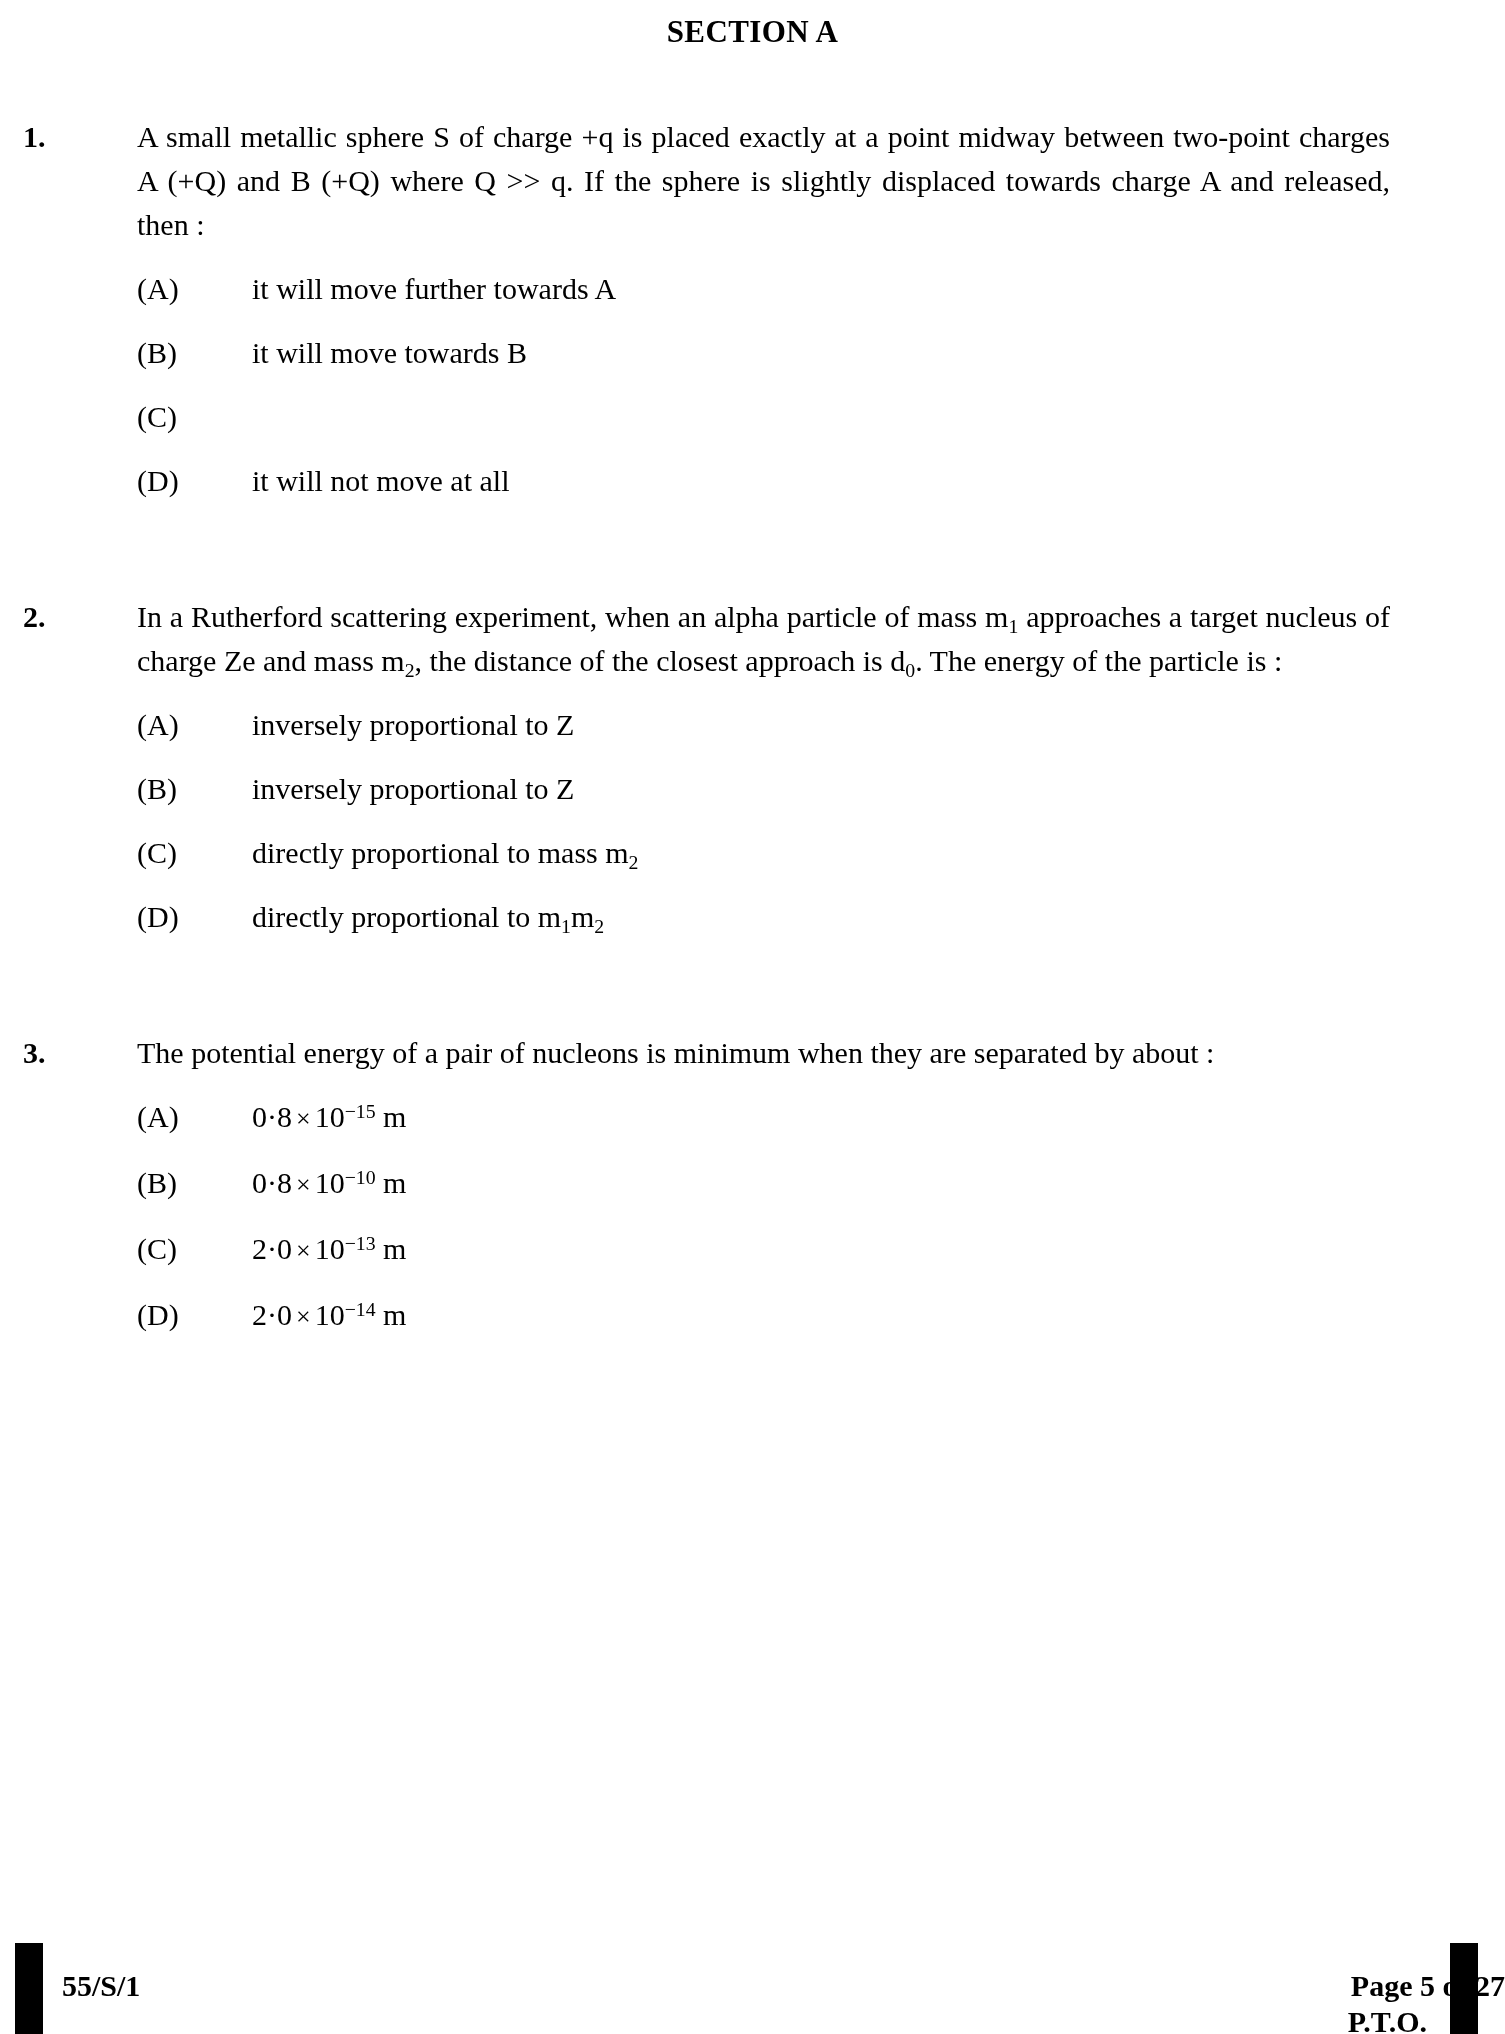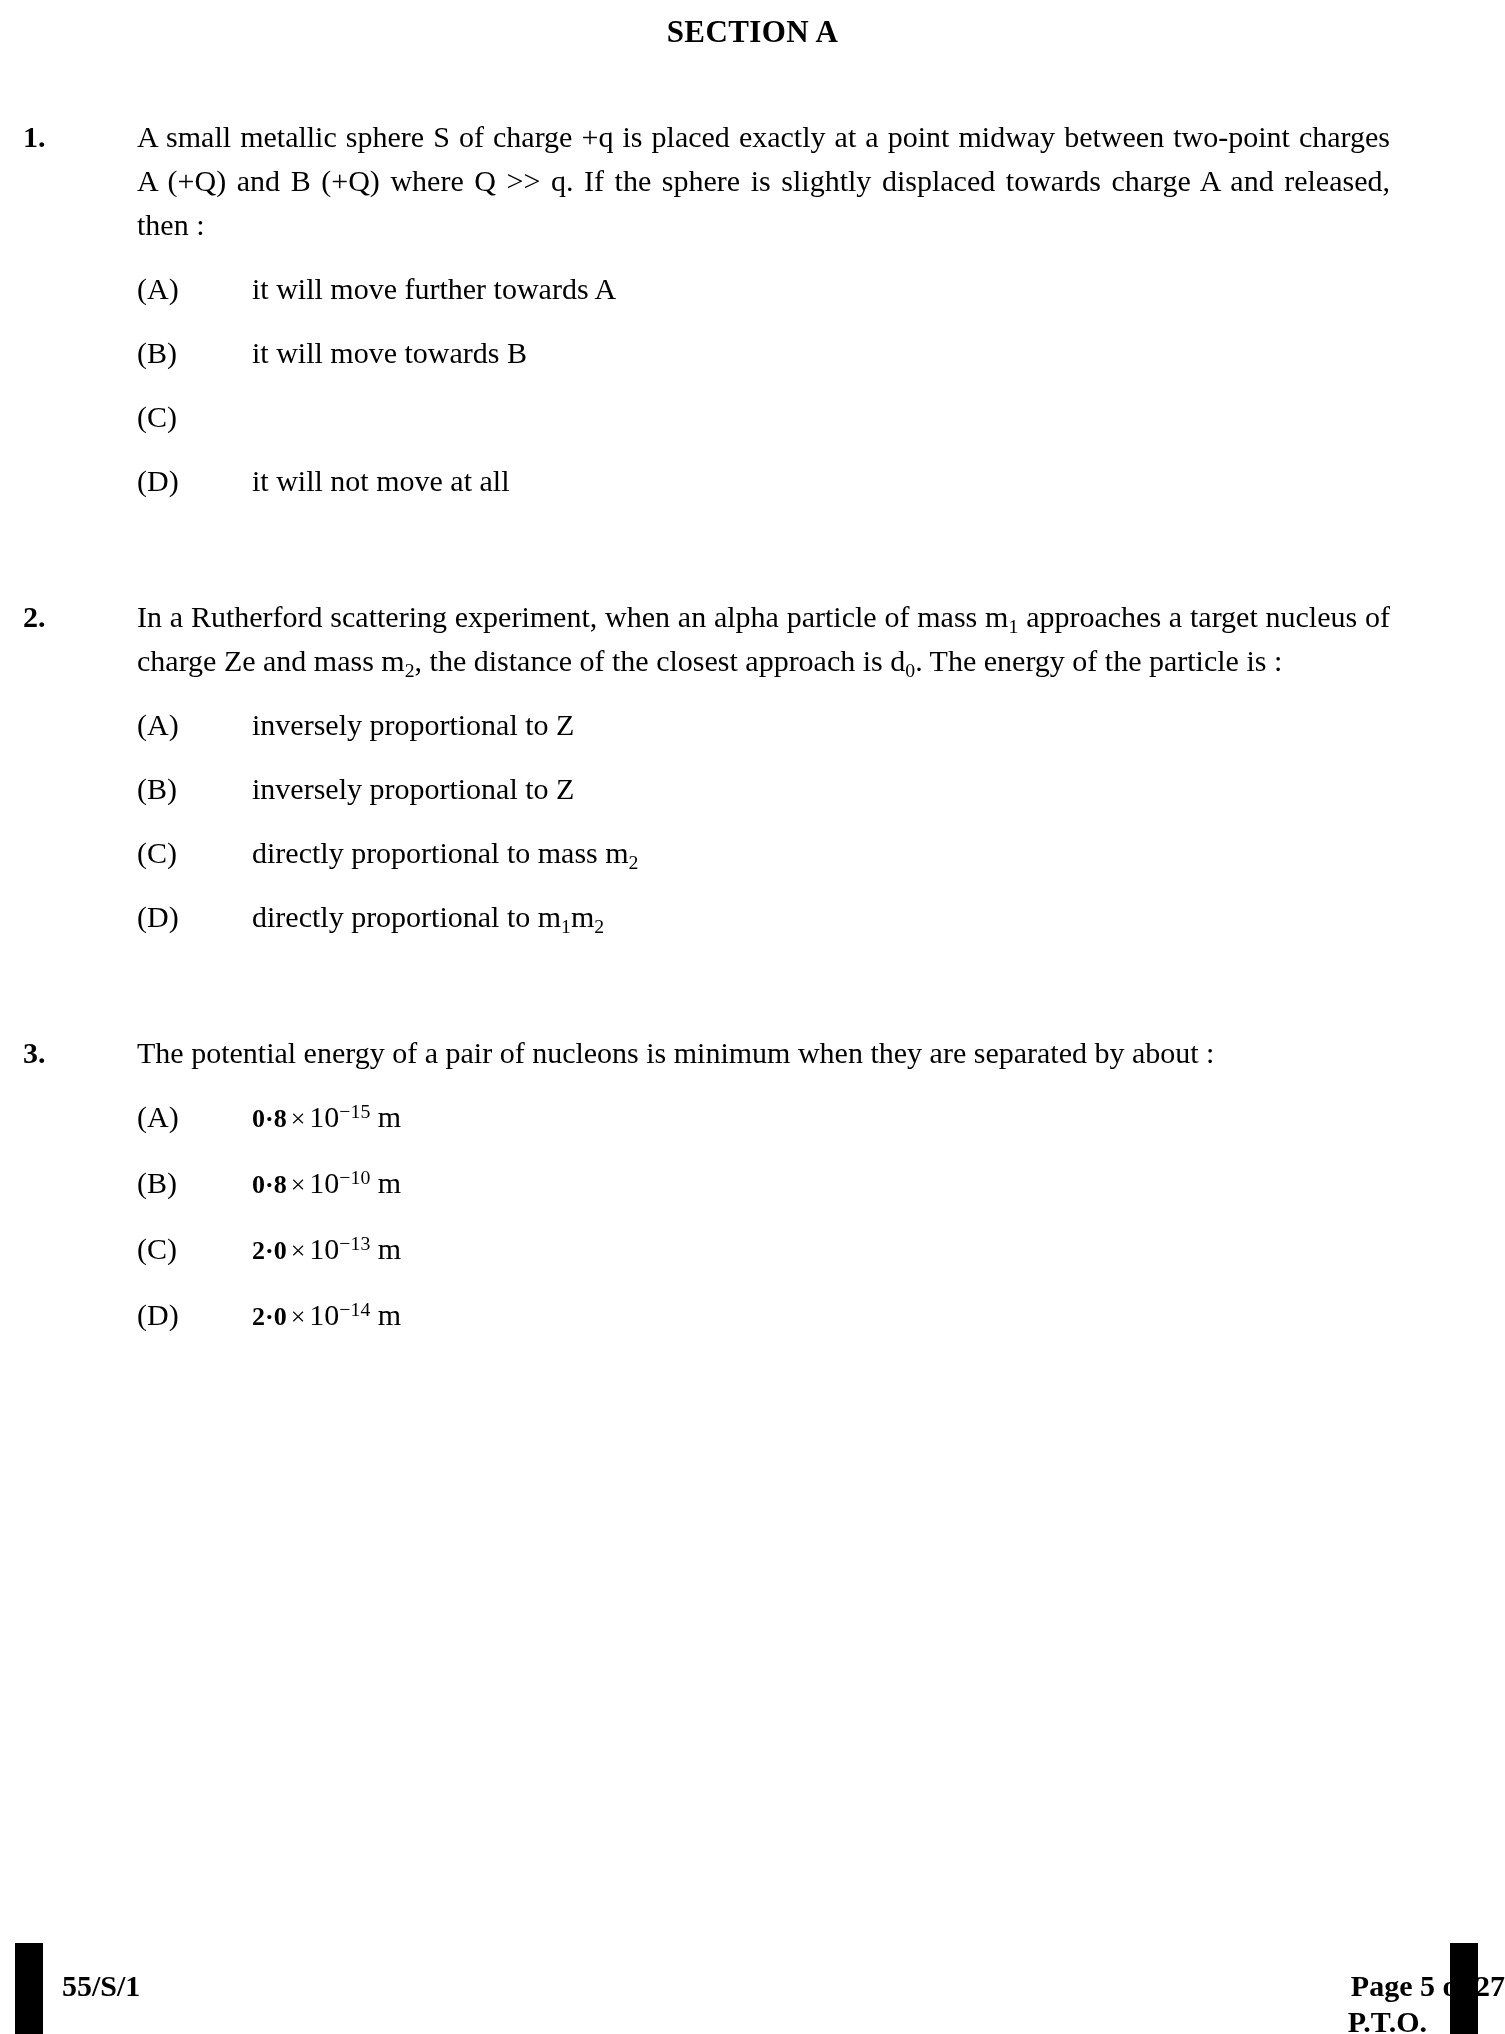--- a/index.html
+++ b/index.html
@@ -104,21 +104,21 @@
     line-height: 0;
     vertical-align: -0.28em;
   }
   sup {
     font-size: 0.66em;
     line-height: 0;
     vertical-align: 0.48em;
   }
 
   .times { margin: 0 4px; font-size: 26px; }
-  .middot { font-size: 26px; font-weight: bold; }
+  .middot { font-size: 30px; }
 
   
   .footer {
     position: absolute;
     left: 0;
     top: 1933px;
     width: 1505px;
     height: 110px;
   }
   .bar {

